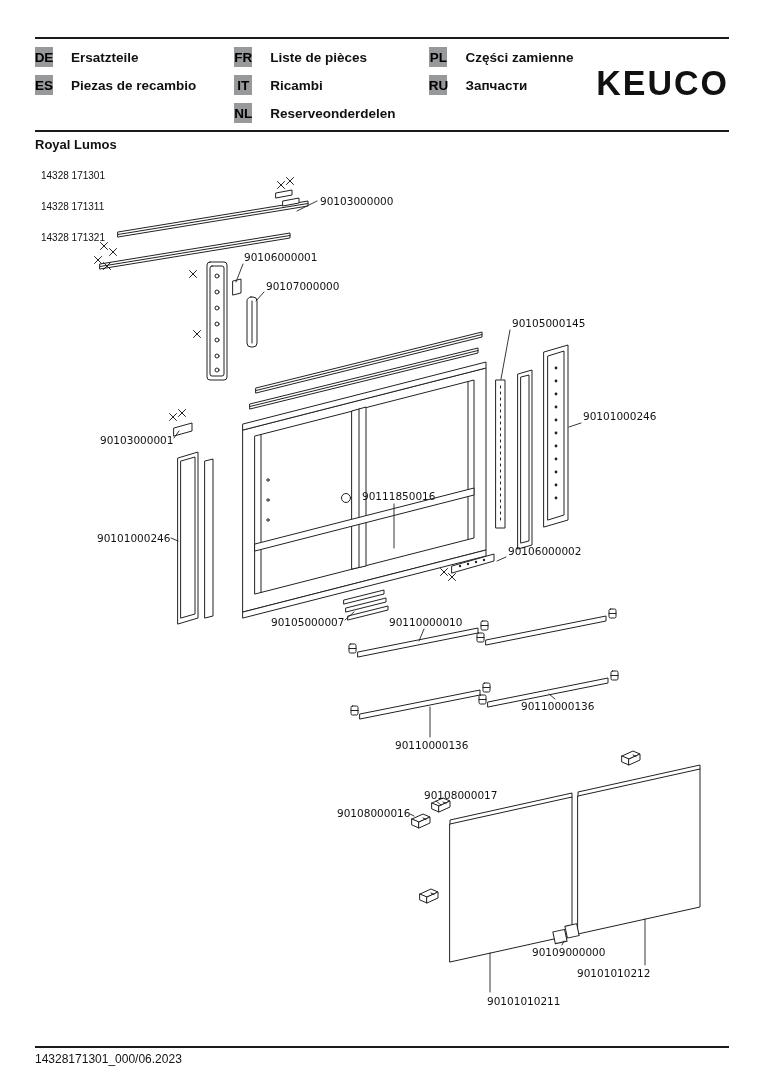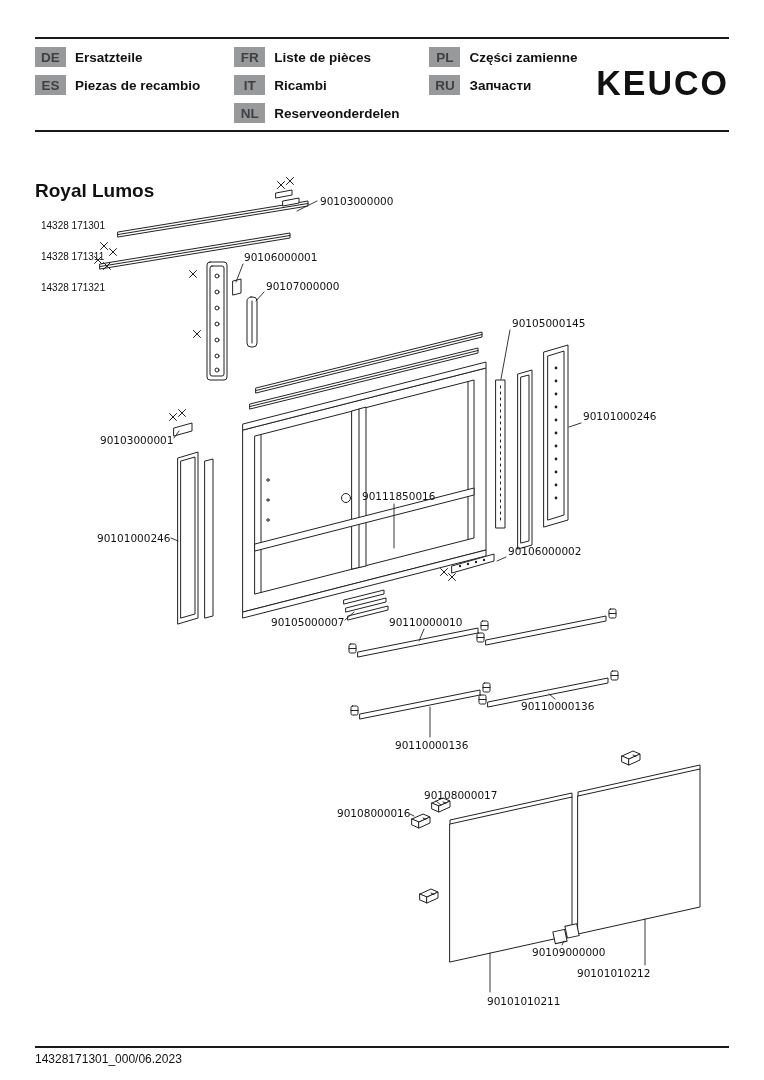--- a/index.html
+++ b/index.html
@@ -10,28 +10,28 @@
   .rule-top { top:37px; height:2px; }
   .rule-mid { top:130px; height:2px; }
   .rule-bottom { top:1046px; height:2px; }
 
   .lang-header { position:absolute; left:35px; top:46px; width:694px; display:flex; align-items:flex-start; }
   .lang-col { display:flex; flex-direction:column; }
   .lang-col-1 { width:203px; }
   .lang-col-2 { width:199px; }
   .lang-col-3 { width:170px; }
   .lang-row { display:flex; align-items:center; height:22px; margin-bottom:6px; }
-  .lang-badge { display:inline-flex; justify-content:center; align-items:center; width:31px; height:20px;
-                background:#97999b; color:#404040; font-weight:bold; font-size:13.5px; }
-  .lang-label { margin-left:9px; font-size:13.5px; font-weight:bold; white-space:nowrap; }
+  .lang-badge { display:inline-flex; justify-content:center; align-items:center; width:18px; height:20px;
+                background:#97999b; color:#000000; font-weight:bold; font-size:13.5px; }
+  .lang-label { margin-left:18px; font-size:13.5px; font-weight:bold; white-space:nowrap; }
   .logo { margin-left:auto; font-size:34px; font-weight:bold; letter-spacing:2px; line-height:32px;
           margin-top:20px; transform:scaleY(1.03); transform-origin:top right; }
 
   .product { position:absolute; left:35px; top:137px; }
-  .product-title { font-size:19px; font-weight:bold;margin-top:43px; }
+  .product-title { font-size:13px; font-weight:bold; }
   .model-list { margin-top:6px; margin-left:6px; }
   .model { font-size:10px; line-height:15px;margin-top:16px; }
 
   #diagram-svg { position:absolute; left:0; top:170px; }
   #diagram-svg polygon, #diagram-svg rect, #diagram-svg circle, #diagram-svg path,
   #diagram-svg line, #diagram-svg polyline {
       stroke:#222; stroke-width:1; fill:none; stroke-linejoin:round; stroke-linecap:round;
   }
   #diagram-svg polygon, #diagram-svg rect { fill:#fff; }
   #diagram-svg .dot { fill:#222; stroke:none; }

